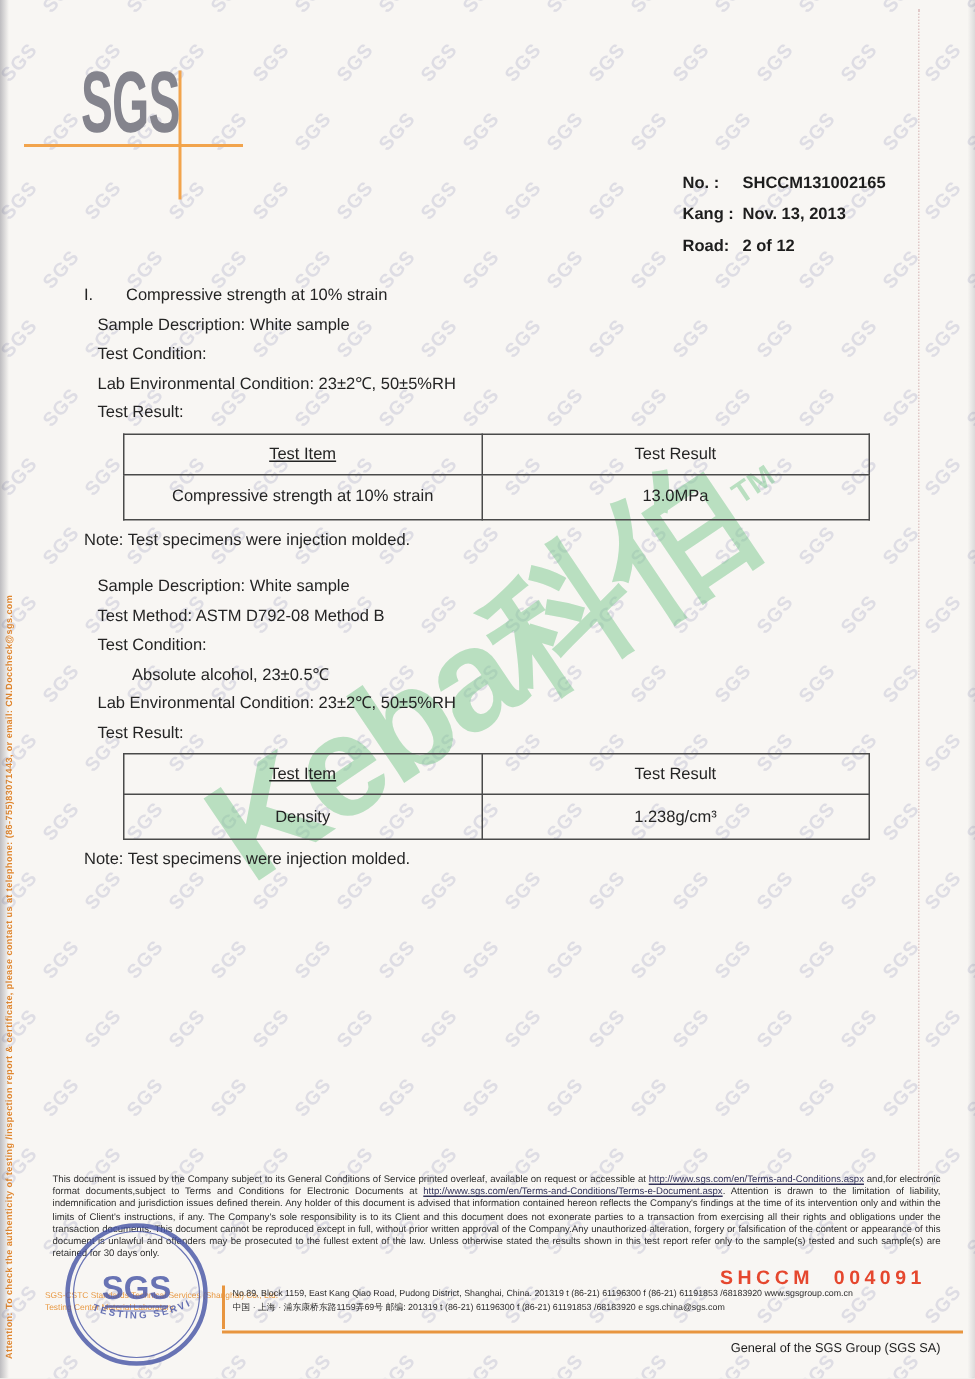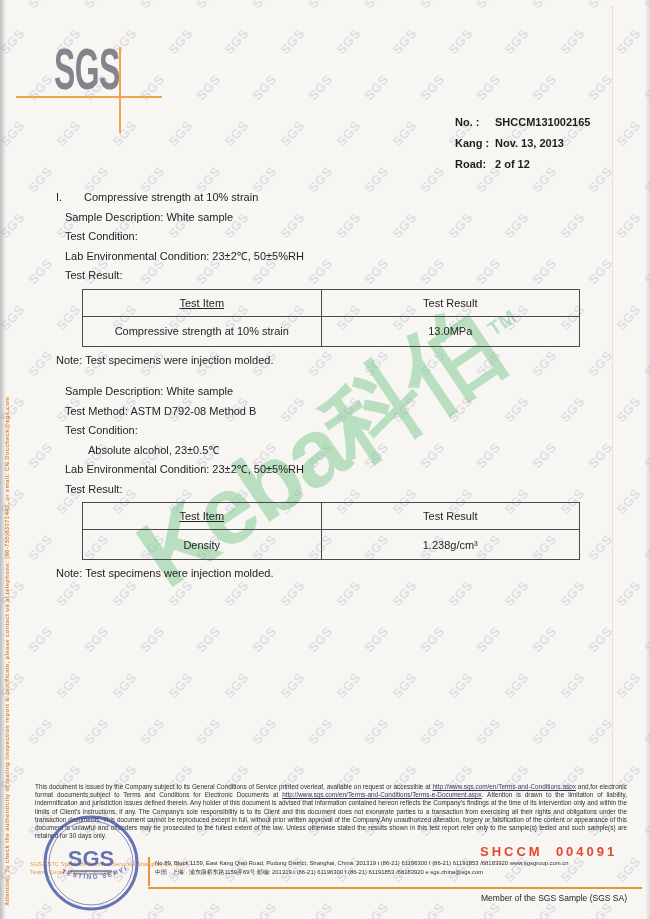--- a/index.html
+++ b/index.html
@@ -443,15 +443,15 @@
     <div>Testing Center  Material Laboratory</div>
   </div>
 
   <div class="addr-vline"></div>
   <div class="addr">
     <div>No.89, Block 1159, East Kang Qiao Road, Pudong District, Shanghai, China. 201319   t (86-21) 61196300   f (86-21) 61191853 /68183920    www.sgsgroup.com.cn</div>
     <div>中国 · 上海 · 浦东康桥东路1159弄69号   邮编: 201319   t (86-21) 61196300   f (86-21) 61191853 /68183920    e  sgs.china@sgs.com</div>
   </div>
   <div class="addr-hline"></div>
 
-  <div class="member">Member of the SGS Sample (SGS SA)</div>
+  <div class="member">General of the SGS Group (SGS SA)</div>
 
 </div>
 
 </body></html>

